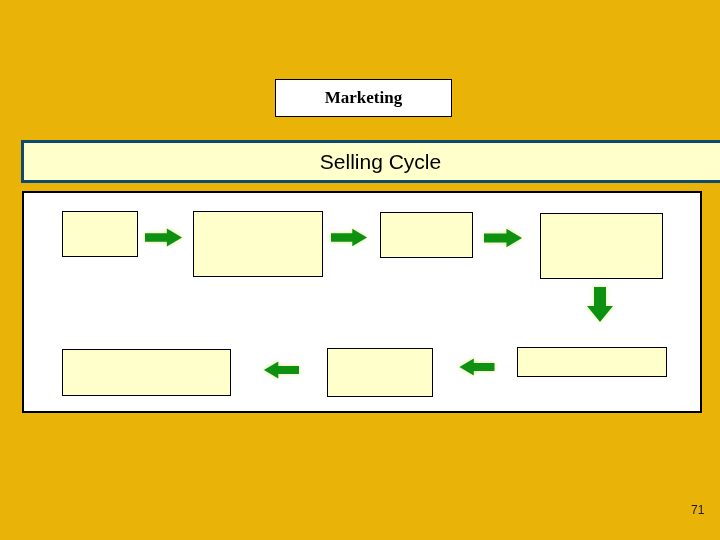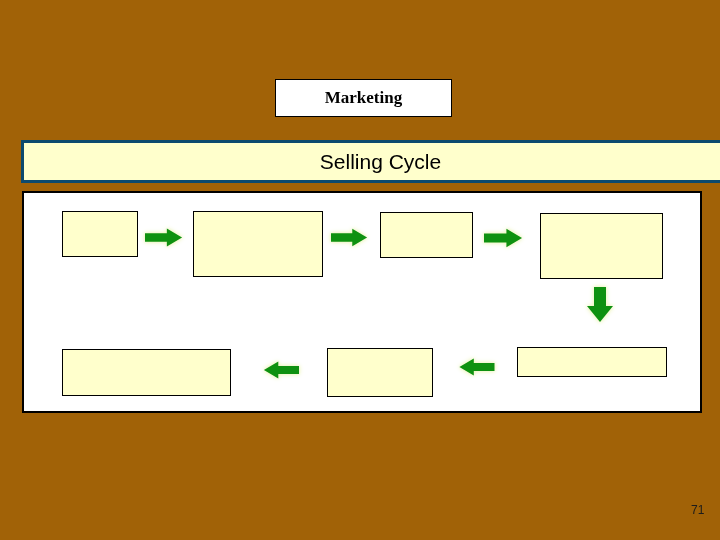--- a/index.html
+++ b/index.html
@@ -1,20 +1,20 @@
 <!DOCTYPE html>
 <html><head>
 <meta charset="utf-8">
 <style>
   html, body { margin: 0; padding: 0; background: #ffffff; }
   #slide {
     position: relative;
     width: 720px;
     height: 540px;
-    background: #a16207;
+    background: #eab308;
     font-family: "Liberation Sans", sans-serif;
     overflow: hidden;
   }
   
   #marketing-box {
     position: absolute;
     left: 275px; top: 79px;
     width: 175px; height: 36px;
     border: 1px solid #000;
     background: #ffffff;

